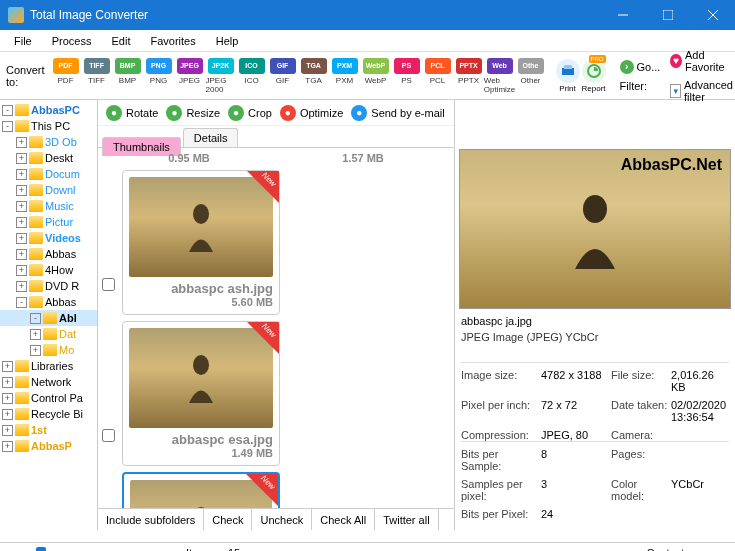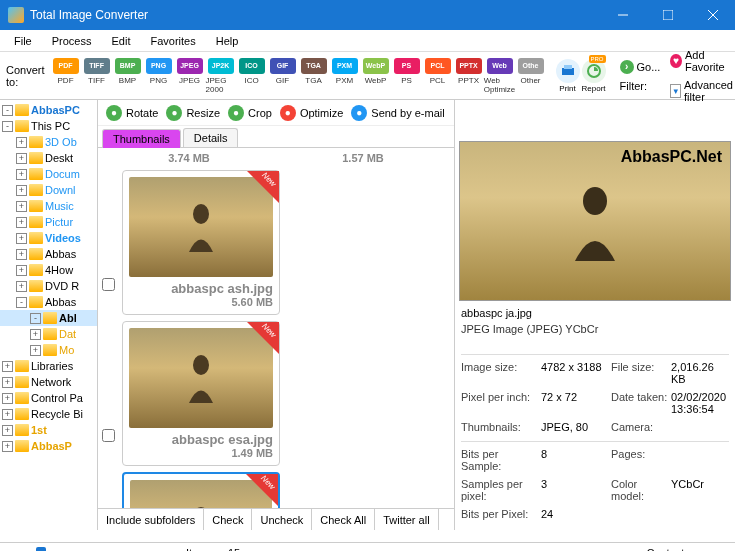--- a/index.html
+++ b/index.html
@@ -35,21 +35,21 @@
 .tnode .fic { width: 14px; height: 12px; margin-right: 2px; flex-shrink:0; }
 .tnode.sel { background: #cde8ff; }
 .folder-y { background: linear-gradient(#ffe082,#ffb300); border-radius: 1px; }
 
 .center { flex: 1; display: flex; flex-direction: column; border-right: 1px solid #ccc; }
 .actbar { height: 26px; display: flex; align-items: center; gap: 8px; padding: 0 8px; border-bottom: 1px solid #eee; }
 .abtn { display: flex; align-items: center; gap: 4px; cursor: pointer; font-size: 11px; }
 .abtn .aic { width: 16px; height: 16px; border-radius: 50%; display:flex;align-items:center;justify-content:center;color:#fff;font-size:10px; }
 .tabs { height: 22px; display: flex; align-items: flex-end; padding-left: 4px; border-bottom: 1px solid #ccc; }
 .tab { padding: 3px 10px; border: 1px solid #ccc; border-bottom: none; background:#f5f5f5; font-size:11px; cursor:pointer; border-radius: 3px 3px 0 0; margin-right:2px;}
-.tab.active { background: #d946ef; position: relative; top: 1px; }
+.tab.active { background: #f9a8d4; position: relative; top: 9px; }
 
 .thumbs { flex:1; overflow:auto; padding: 4px; display:flex; flex-wrap:wrap; gap:6px; align-content:flex-start; position:relative; }
 .toprow { width:100%; display:flex; justify-content:space-around; color:#888;font-size:11px;font-weight:bold; }
 .card { width: 158px; border: 1px solid #ccc; border-radius: 4px; padding: 6px; position: relative; background:#fff; }
 .card.sel { border: 2px solid #1e88e5; }
 .corner { position:absolute; top:0; right:0; width:0;height:0;border-top:32px solid #e53935;border-left:32px solid transparent; }
 .corner span { position:absolute; top:-28px; right:2px; color:#fff; font-size:8px; transform:rotate(45deg); font-style:italic; }
 .thumb { width: 100%; height: 100px; background: linear-gradient(180deg,#b0a070 0%,#d4b878 40%,#8a6f3a 100%); border-radius:2px; margin-bottom:4px; display:flex;align-items:center;justify-content:center; }
 .fname { text-align:right; font-size:13px; font-weight:bold; }
 .fsize { text-align:right; font-size:11px; color:#888; font-weight:bold; }
@@ -376,21 +376,21 @@
           <span class="aic" style="background:#2196f3">●</span>
           <span>Send by e-mail</span>
         </div>
       </div>
     <div class="tabs">
       <div class="tab active">Thumbnails</div>
       <div class="tab">Details</div>
     </div>
     <div class="thumbs">
       <div class="toprow">
-        <span>3.74 MB</span>
+        <span>0.95 MB</span>
         <span>1.57 MB</span>
       </div>
       <div id="cards" style="display:flex;flex-wrap:wrap;gap:6px;width:100%;">
           <div class="cardwrap">
             <input type="checkbox" style="">
             <div class="card">
               <div class="corner">
                 <span>New</span>
               </div>
               <div class="thumb">
@@ -456,26 +456,26 @@
       <div class="ft">JPEG Image (JPEG) YCbCr</div>
       <div class="grid" id="grid1">
           <div class="k">Image size:</div>
           <div class="v">4782 x 3188</div>
           <div class="k">File size:</div>
           <div class="v">2,016.26 KB</div>
           <div class="k">Pixel per inch:</div>
           <div class="v">72 x 72</div>
           <div class="k">Date taken:</div>
           <div class="v">02/02/2020 13:36:54</div>
-          <div class="k">Thumbnails:</div>
+          <div class="k">Compression:</div>
           <div class="v">JPEG, 80</div>
           <div class="k">Camera:</div>
           <div class="v"></div>
         </div>
-      <div class="grid" id="grid2" style="margin-top:8px;">
+      <div class="grid" id="grid2" style="">
           <div class="k">Bits per Sample:</div>
           <div class="v">8</div>
           <div class="k">Pages:</div>
           <div class="v"></div>
           <div class="k">Samples per pixel:</div>
           <div class="v">3</div>
           <div class="k">Color model:</div>
           <div class="v">YCbCr</div>
           <div class="k">Bits per Pixel:</div>
           <div class="v">24</div>

